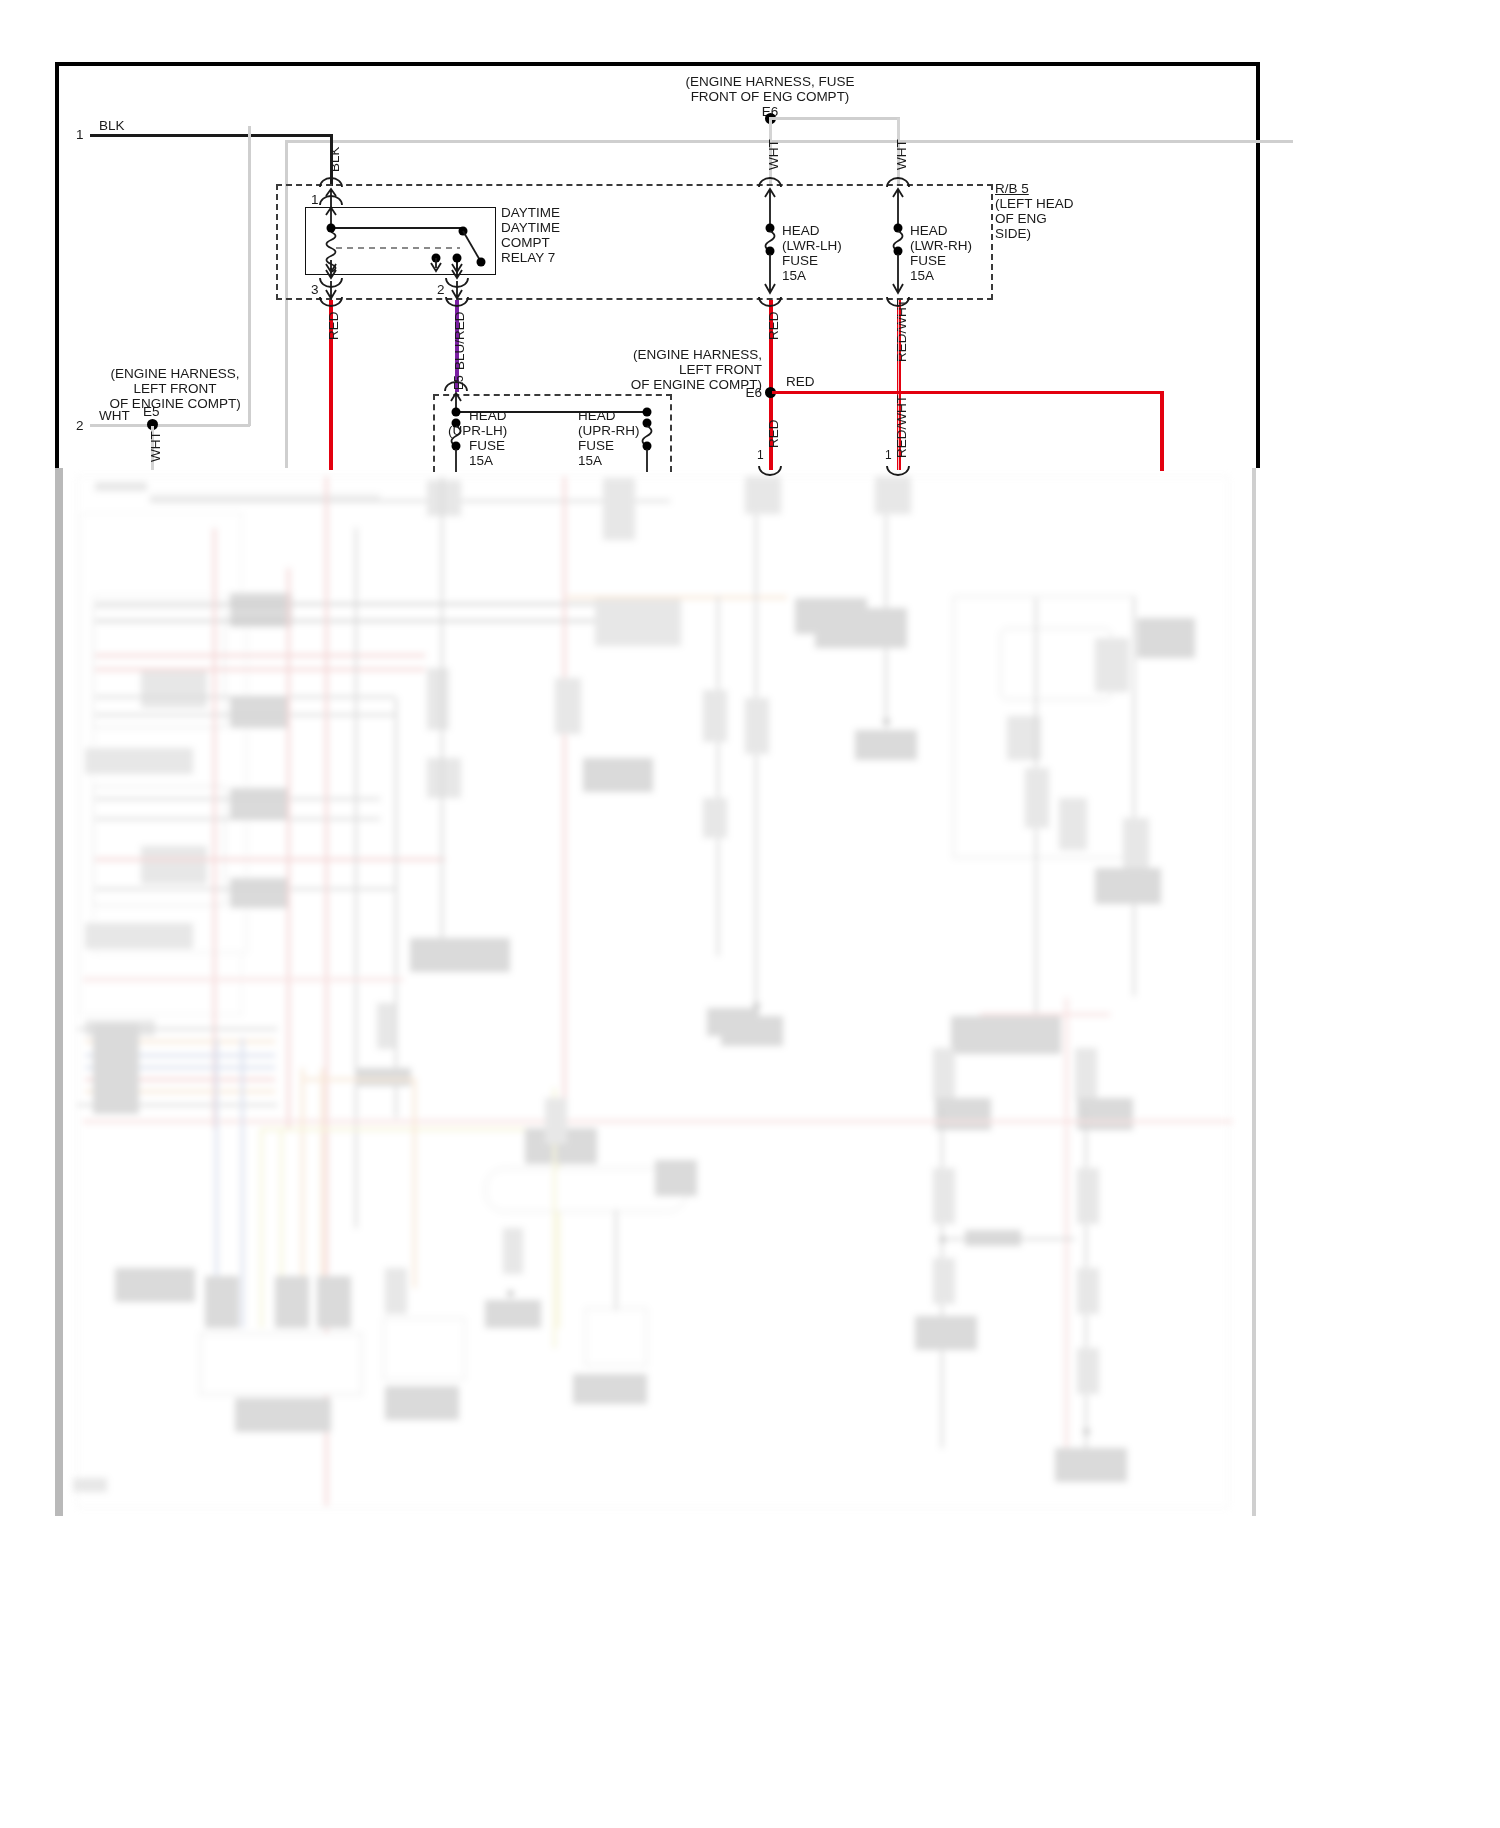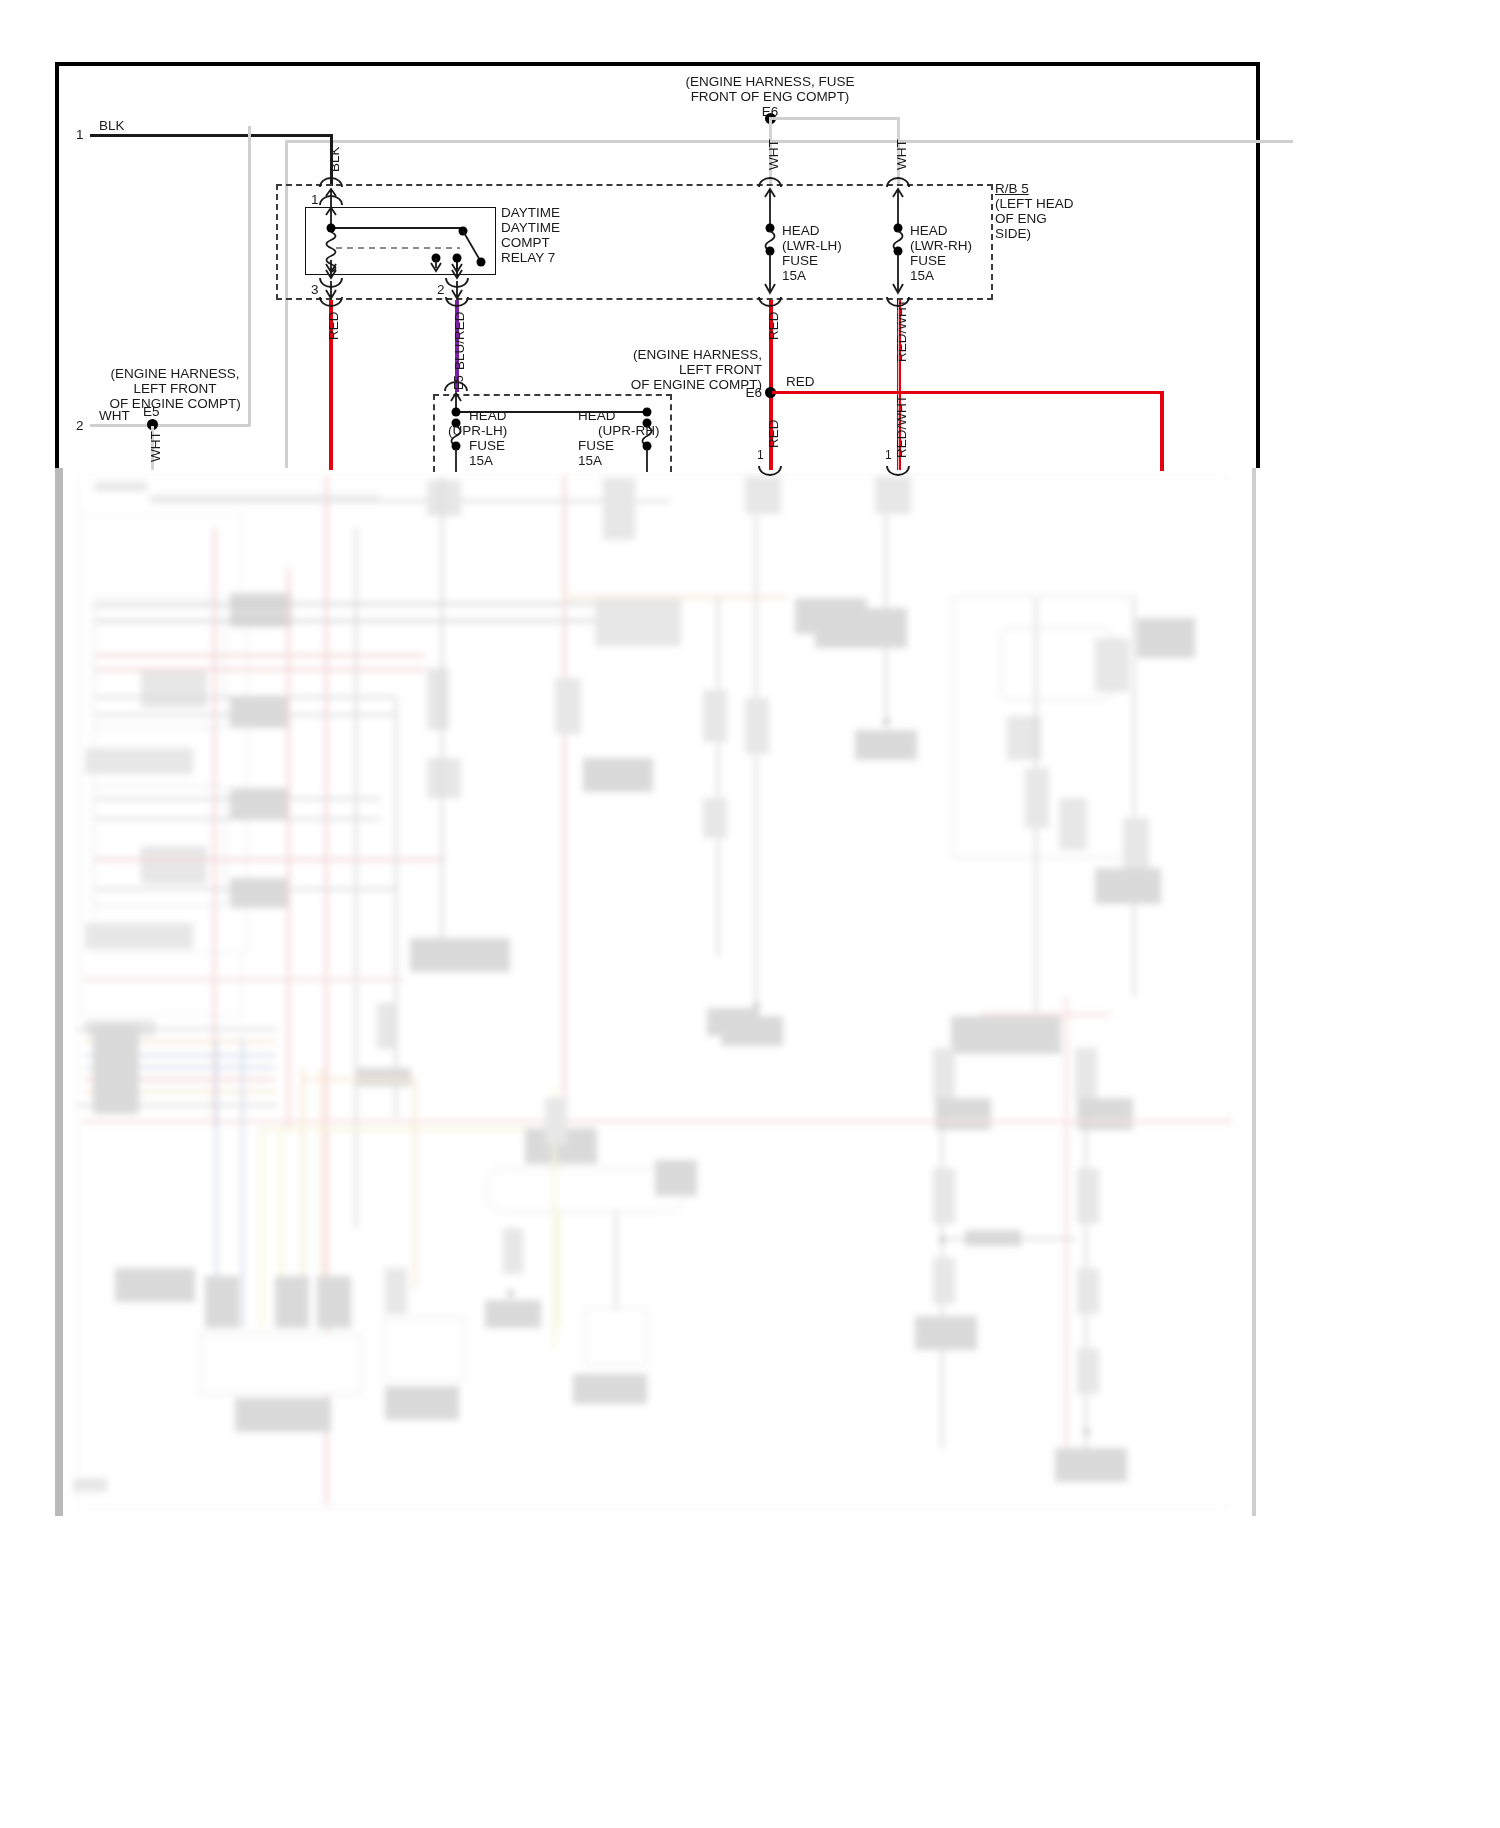--- a/index.html
+++ b/index.html
@@ -301,21 +301,21 @@
   <div class="vlbl" style="left:148px;top:462px;">WHT</div>
 
   <div class="dashbox" style="left:433px;top:394px;width:235px;height:76px;border-bottom:none;"></div>
 
   <div class="lbl" style="left:469px;top:408px;">HEAD</div>
   <div class="lbl" style="left:448px;top:423px;">(UPR-LH)</div>
   <div class="lbl" style="left:469px;top:438px;">FUSE</div>
   <div class="lbl" style="left:469px;top:453px;">15A</div>
 
   <div class="lbl" style="left:578px;top:408px;">HEAD</div>
-  <div class="lbl" style="left:598px;top:423px;">(UPR-RH)</div>
+  <div class="lbl" style="left:578px;top:423px;">(UPR-RH)</div>
   <div class="lbl" style="left:578px;top:438px;">FUSE</div>
   <div class="lbl" style="left:578px;top:453px;">15A</div>
 
   <div class="lbl" style="left:782px;top:223px;">HEAD</div>
   <div class="lbl" style="left:782px;top:238px;">(LWR-LH)</div>
   <div class="lbl" style="left:782px;top:253px;">FUSE</div>
   <div class="lbl" style="left:782px;top:268px;">15A</div>
 
   <div class="lbl" style="left:910px;top:223px;">HEAD</div>
   <div class="lbl" style="left:910px;top:238px;">(LWR-RH)</div>

